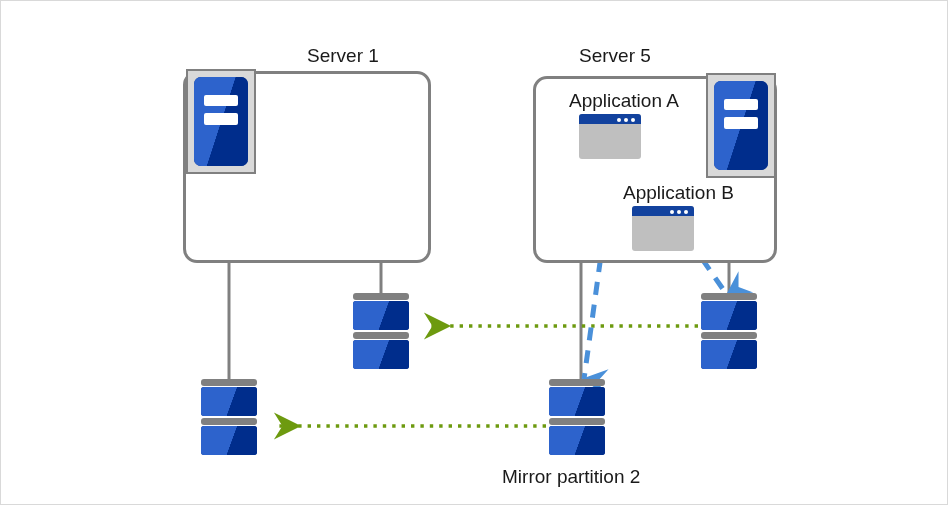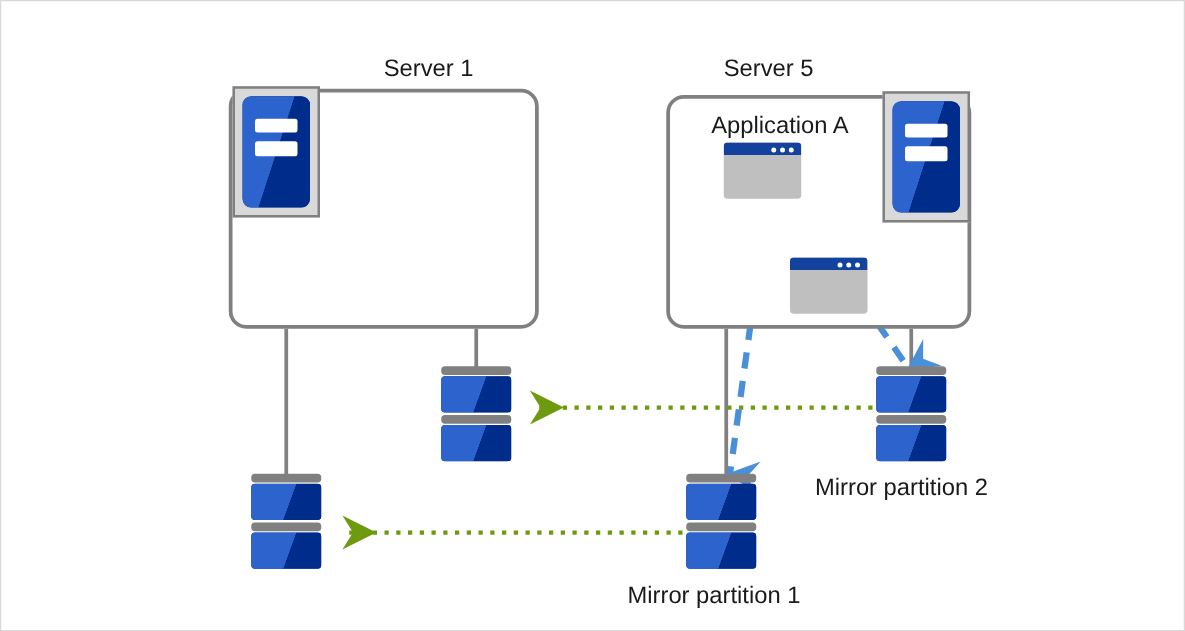--- a/index.html
+++ b/index.html
@@ -185,20 +185,21 @@
 
   <div class="lbl app-title" style="left:568px; top:90px;text-align:right;">Application A</div>
   <div class="app-win" style="left:578px; top:113px; width:62px; height:45px;">
     <div class="titlebar">
       <span class="dot d1"></span>
       <span class="dot d2"></span>
       <span class="dot d3"></span>
     </div>
   </div>
 
+  <div class="lbl app-title" style="left:622px; top:182px;">Application B</div>
   <div class="app-win" style="left:631px; top:205px; width:62px; height:45px;">
     <div class="titlebar">
       <span class="dot d1"></span>
       <span class="dot d2"></span>
       <span class="dot d3"></span>
     </div>
   </div>
 
   <div class="disk" style="left:352px; top:292px; width:56px; height:76px;">
     <div class="cap" style="top:0px;"></div>
@@ -237,18 +238,17 @@
     <div class="cap" style="top:0px;"></div>
     <div class="slab" style="top:8px; height:29px;">
       <div class="sh"></div>
     </div>
     <div class="cap" style="top:39px;"></div>
     <div class="slab" style="top:47px; height:29px;">
       <div class="sh"></div>
     </div>
   </div>
 
-  <div class="lbl part-title" style="left:651px; top:380px;">Mirror partition 2</div>
-
-  <div class="lbl part-title" style="left:501px; top:466px;">Mirror partition 1</div>
+
+  <div class="lbl part-title" style="left:501px; top:466px;">Mirror partition 2</div>
 
 
 </div>
 
 </body></html>

